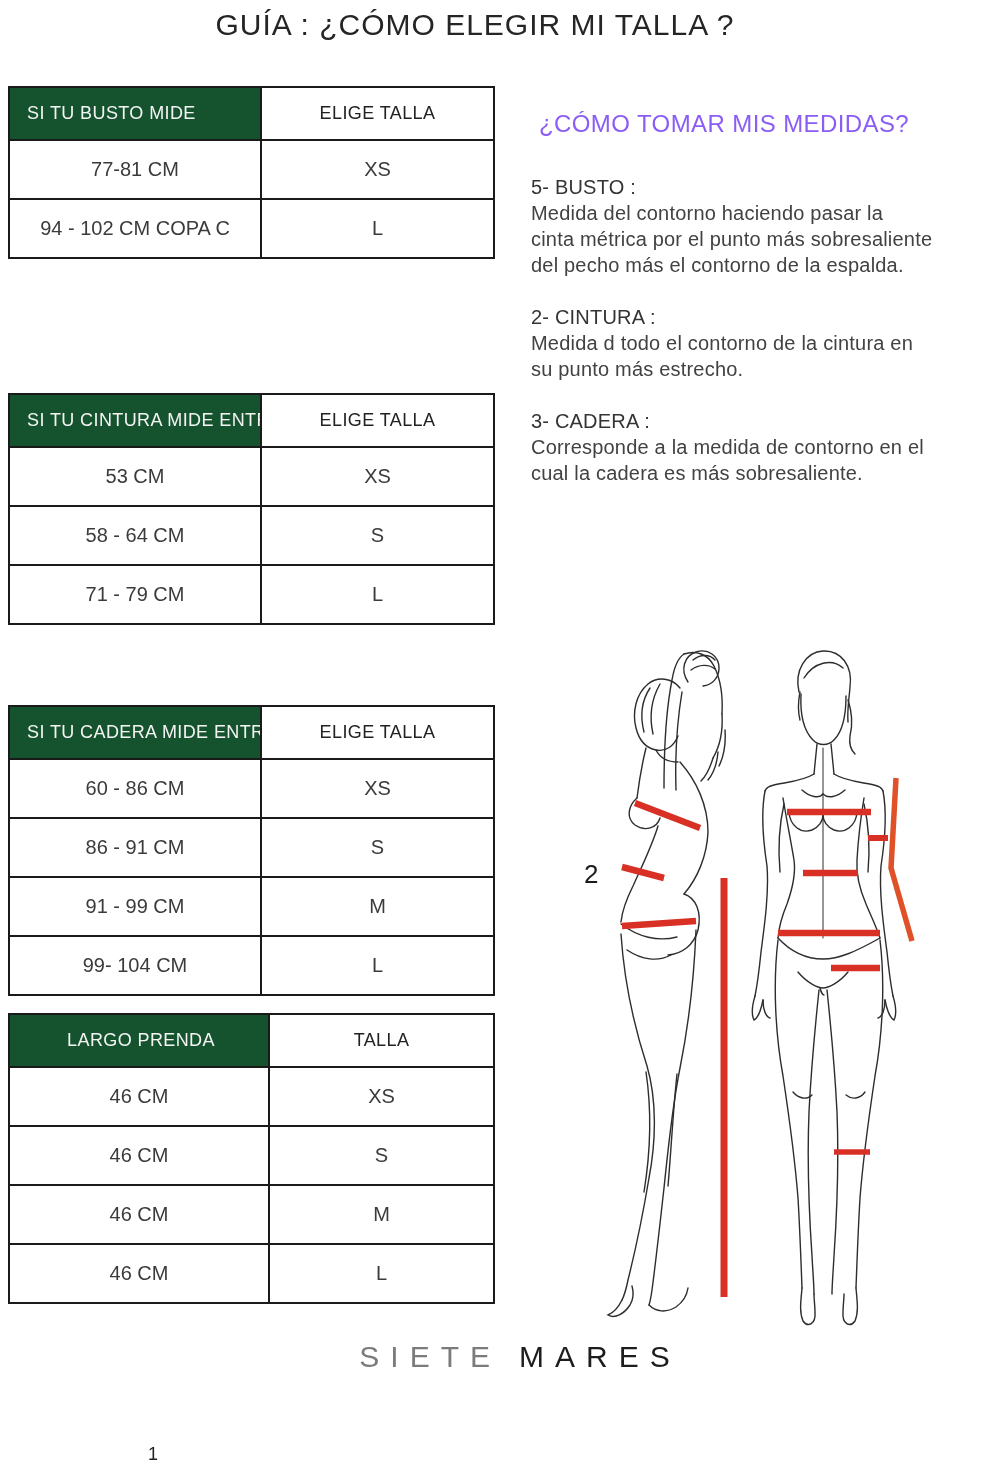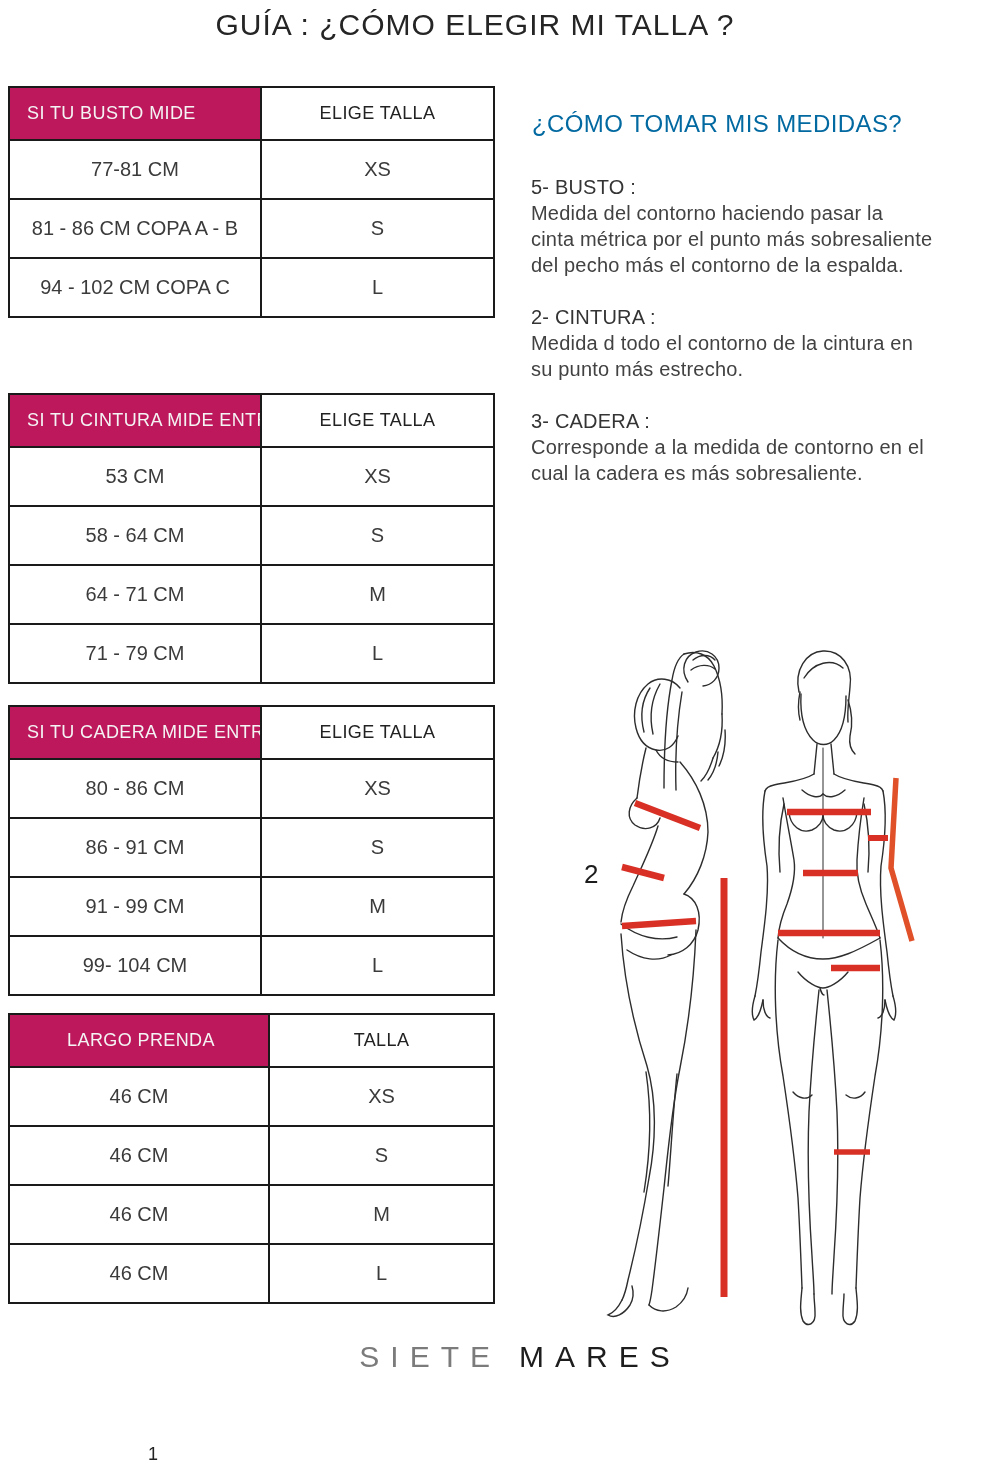--- a/index.html
+++ b/index.html
@@ -12,34 +12,34 @@
     font-size:30px;font-weight:400;letter-spacing:1px;color:#252525;margin:0;
   }
   table.size-table{
     position:absolute;left:8px;width:485px;border-collapse:collapse;table-layout:fixed;
   }
   table.size-table td{
     border:2px solid #1a1a1a;text-align:center;vertical-align:middle;
     font-size:20px;color:#3b3b3b;height:57px;padding:0;overflow:hidden;white-space:nowrap;
   }
   table.size-table td.hdr-dark{
-    background:#be185d;color:#f4f4f4;text-align:left;padding-left:17px;
+    background:#14532d;color:#f4f4f4;text-align:left;padding-left:17px;
     font-size:18px;letter-spacing:.4px;height:51px;
   }
   table.size-table td.hdr-light{
     font-size:18px;color:#222;letter-spacing:.4px;height:51px;text-align:center;
   }
   table.size-table.t4 td.hdr-dark{text-align:center;padding-left:4px;}
   .t1{top:86px;} .t2{top:393px;} .t3{top:705px;} .t4{top:1013px;}
   .t1 col.c1,.t2 col.c1,.t3 col.c1{width:252px;} .t1 col.c2,.t2 col.c2,.t3 col.c2{width:233px;}
   .t4 col.c1{width:260px;} .t4 col.c2{width:225px;}
 
   .instructions{position:absolute;left:531px;top:110px;width:458px;color:#3f3f3f;}
   .instructions h2{
-    font-size:24px;font-weight:400;letter-spacing:.4px;color:#0369a1;margin:0 0 36px 1px;
+    font-size:24px;font-weight:400;letter-spacing:.4px;color:#8b5cf6;margin:0 0 36px 8px;
   }
   .instr-section{margin:0 0 26px 0;font-size:20px;line-height:26px;letter-spacing:.2px;}
   .instr-heading{color:#343434;}
   .instr-line{color:#424242;}
 
   svg.figures{position:absolute;left:560px;top:640px;width:440px;height:690px;}
 
   .brand{
     position:absolute;top:1340px;left:20px;width:1000px;text-align:center;
     font-size:30px;letter-spacing:11px;white-space:nowrap;
@@ -61,24 +61,20 @@
   <tbody>
       <tr>
     <td class="hdr-dark">SI TU BUSTO MIDE</td>
     <td class="hdr-light">ELIGE TALLA</td>
   </tr>
   <tr>
     <td>77-81 CM</td>
     <td>XS</td>
   </tr>
   <tr>
-    <td>81 - 86 CM  COPA A - B</td>
-    <td>S</td>
-  </tr>
-  <tr>
     <td>94 - 102 CM COPA C</td>
     <td>L</td>
   </tr>
 </tbody>
   </table>
 
 <table class="size-table t2">
   <colgroup>
       <col class="c1">
       <col class="c2">
@@ -90,42 +86,38 @@
   </tr>
   <tr>
     <td>53 CM</td>
     <td>XS</td>
   </tr>
   <tr>
     <td>58 - 64 CM</td>
     <td>S</td>
   </tr>
   <tr>
-    <td>64 - 71 CM</td>
-    <td>M</td>
-  </tr>
-  <tr>
     <td>71 - 79 CM</td>
     <td>L</td>
   </tr>
 </tbody>
   </table>
 
 <table class="size-table t3">
   <colgroup>
       <col class="c1">
       <col class="c2">
     </colgroup>
   <tbody>
       <tr>
     <td class="hdr-dark">SI TU CADERA MIDE ENTRE</td>
     <td class="hdr-light">ELIGE TALLA</td>
   </tr>
   <tr>
-    <td>80 - 86 CM</td>
+    <td>60 - 86 CM</td>
     <td>XS</td>
   </tr>
   <tr>
     <td>86 - 91 CM</td>
     <td>S</td>
   </tr>
   <tr>
     <td>91 - 99 CM</td>
     <td>M</td>
   </tr>

